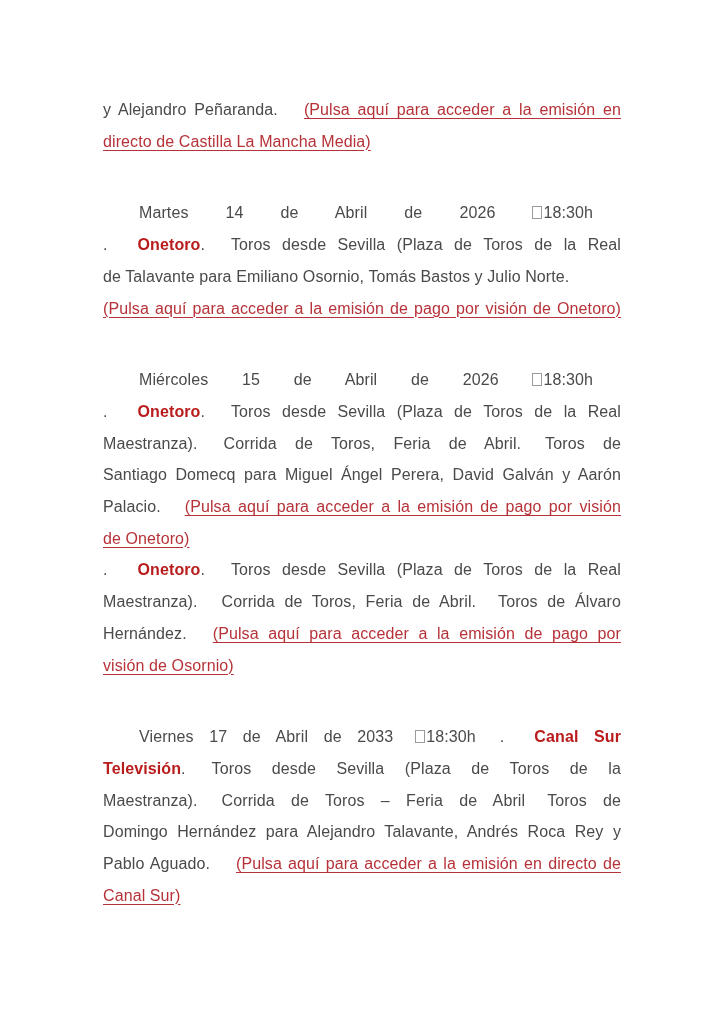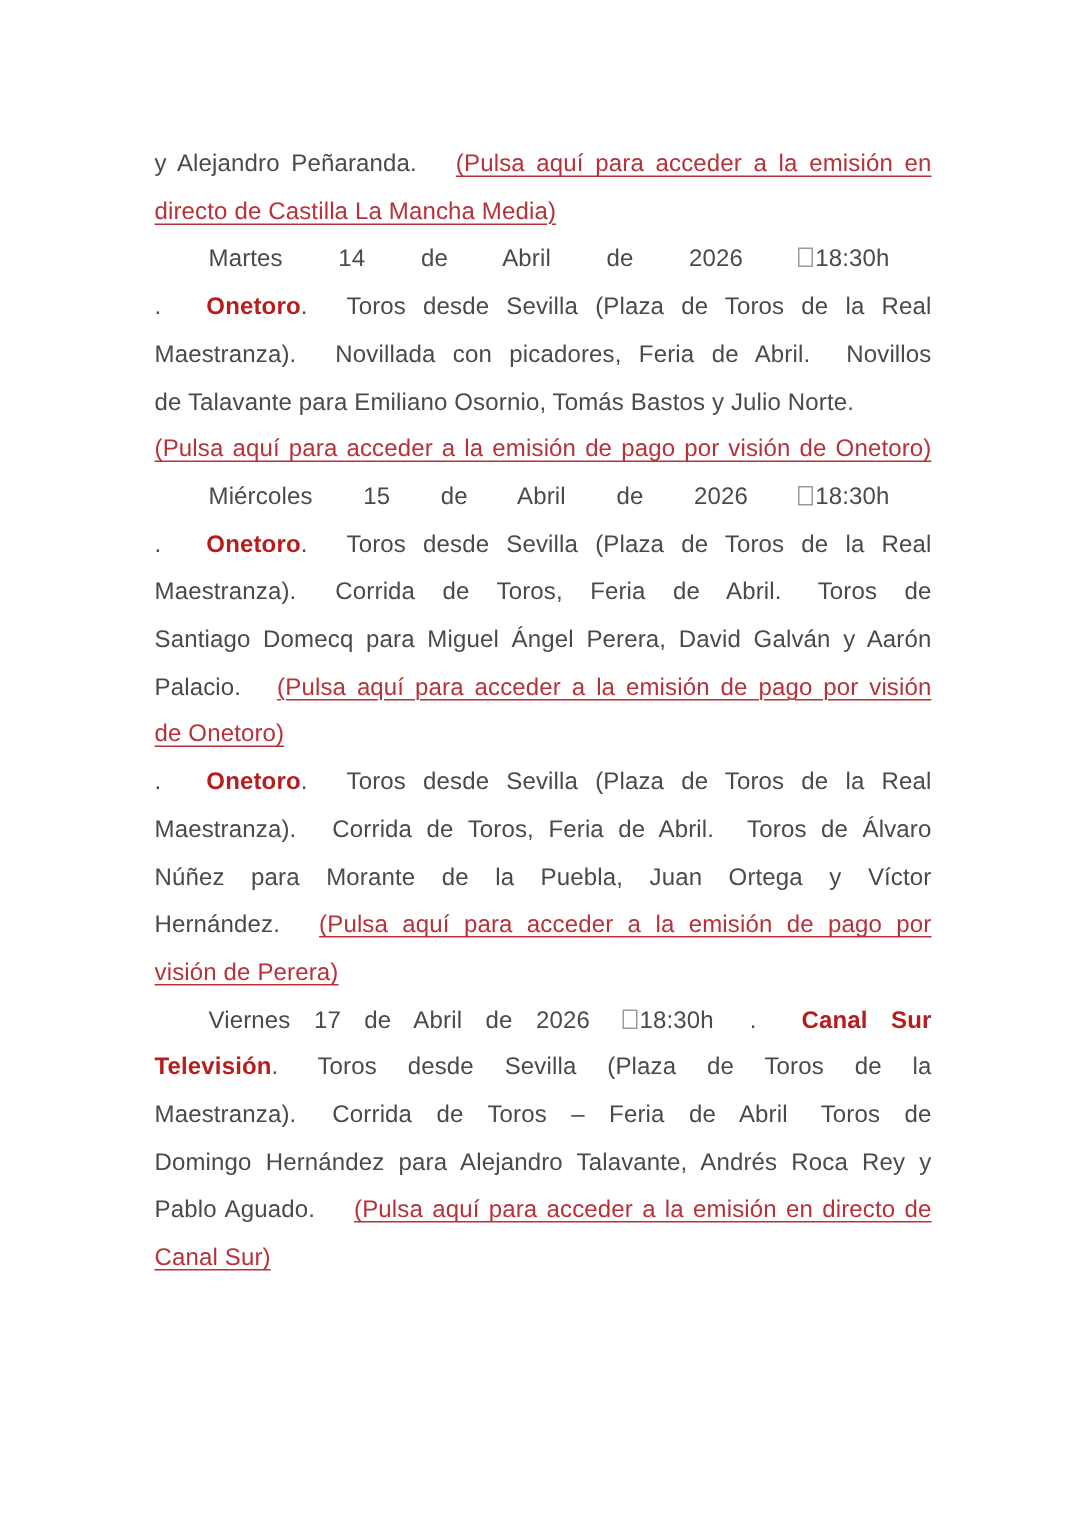--- a/index.html
+++ b/index.html
@@ -22,21 +22,21 @@
     letter-spacing:0.1px;
     text-align:justify;
     text-align-last:justify;
     -moz-text-align-last:justify;
   }
   .line.left{
     text-align:right;
     text-align-last:left;
     -moz-text-align-last:left;
   }
-  .line.indent{text-indent:36px;}
+  .line.indent{text-indent:36px;margin-top:40px;}
   .seg.body{color:#4a4a4a;}
   .seg.bold{color:#b91c1c;font-weight:bold;}
   a.seg.link{
     color:#b63238;
     text-decoration:underline;
     text-decoration-thickness:1.3px;
     text-underline-offset:3px;
     cursor:pointer;
   }
   .gap{
@@ -55,34 +55,32 @@
 </style>
 </head>
 <body>
 
 <div class="page">
   <div class="content">
       <div class="line"><span class="seg body">y Alejandro Peñaranda.</span><span class="gap" style="width: 26px;"></span><a class="seg link">(Pulsa aquí para acceder a la emisión en</a></div>
       <div class="line left"><a class="seg link">directo de Castilla La Mancha Media)</a></div>
       <div class="line indent" style="padding-right: 28px;"><span class="seg body">Martes 14 de Abril de 2026</span> <span class="missing-glyph"></span><span class="seg body">18:30h</span></div>
       <div class="line"><span class="seg body">.</span><span class="gap" style="width: 30px;"></span><span class="seg bold">Onetoro</span><span class="seg body">.</span><span class="gap" style="width: 26px;"></span><span class="seg body">Toros desde Sevilla (Plaza de Toros de la Real</span></div>
-      <div class="line"><span class="seg body">Maestranza).</span><span class="gap" style="width: 26px;"></span><span class="seg body">Novillada con picadores, Feria de Abril.</span><span class="gap" style="width: 24px;"></span><span class="seg body">Novillos</span></div>
       <div class="line left"><span class="seg body">de Talavante para Emiliano Osornio, Tomás Bastos y Julio Norte.</span></div>
       <div class="line"><a class="seg link">(Pulsa aquí para acceder a la emisión de pago por visión de Onetoro)</a></div>
       <div class="line indent" style="padding-right: 28px;"><span class="seg body">Miércoles 15 de Abril de 2026</span> <span class="missing-glyph"></span><span class="seg body">18:30h</span></div>
       <div class="line"><span class="seg body">.</span><span class="gap" style="width: 30px;"></span><span class="seg bold">Onetoro</span><span class="seg body">.</span><span class="gap" style="width: 26px;"></span><span class="seg body">Toros desde Sevilla (Plaza de Toros de la Real</span></div>
       <div class="line"><span class="seg body">Maestranza).</span><span class="gap" style="width: 26px;"></span><span class="seg body">Corrida de Toros, Feria de Abril.</span><span class="gap" style="width: 24px;"></span><span class="seg body">Toros de</span></div>
       <div class="line"><span class="seg body">Santiago Domecq para Miguel Ángel Perera, David Galván y Aarón</span></div>
       <div class="line"><span class="seg body">Palacio.</span><span class="gap" style="width: 24px;"></span><a class="seg link">(Pulsa aquí para acceder a la emisión de pago por visión</a></div>
       <div class="line left"><a class="seg link">de Onetoro)</a></div>
       <div class="line"><span class="seg body">.</span><span class="gap" style="width: 30px;"></span><span class="seg bold">Onetoro</span><span class="seg body">.</span><span class="gap" style="width: 26px;"></span><span class="seg body">Toros desde Sevilla (Plaza de Toros de la Real</span></div>
       <div class="line"><span class="seg body">Maestranza).</span><span class="gap" style="width: 24px;"></span><span class="seg body">Corrida de Toros, Feria de Abril.</span><span class="gap" style="width: 22px;"></span><span class="seg body">Toros de Álvaro</span></div>
-      <div class="line"><span class="seg body">Núñez para Morante de la Puebla, Juan Ortega y Víctor</span></div>
       <div class="line"><span class="seg body">Hernández.</span><span class="gap" style="width: 26px;"></span><a class="seg link">(Pulsa aquí para acceder a la emisión de pago por</a></div>
-      <div class="line left"><a class="seg link">visión de Perera)</a></div>
-      <div class="line indent"><span class="seg body">Viernes 17 de Abril de 2026</span><span class="gap" style="width: 22px;"></span><span class="missing-glyph"></span><span class="seg body">18:30h</span><span class="gap" style="width: 24px;"></span><span class="seg body">.</span><span class="gap" style="width: 30px;"></span><span class="seg bold">Canal Sur</span></div>
+      <div class="line left"><a class="seg link">visión de Osornio)</a></div>
+      <div class="line indent"><span class="seg body">Viernes 17 de Abril de 2033</span><span class="gap" style="width: 22px;"></span><span class="missing-glyph"></span><span class="seg body">18:30h</span><span class="gap" style="width: 24px;"></span><span class="seg body">.</span><span class="gap" style="width: 30px;"></span><span class="seg bold">Canal Sur</span></div>
       <div class="line"><span class="seg bold">Televisión</span><span class="seg body">.</span><span class="gap" style="width: 26px;"></span><span class="seg body">Toros desde Sevilla (Plaza de Toros de la</span></div>
       <div class="line"><span class="seg body">Maestranza).</span><span class="gap" style="width: 24px;"></span><span class="seg body">Corrida de Toros – Feria de Abril</span><span class="gap" style="width: 22px;"></span><span class="seg body">Toros de</span></div>
       <div class="line"><span class="seg body">Domingo Hernández para Alejandro Talavante, Andrés Roca Rey y</span></div>
       <div class="line"><span class="seg body">Pablo Aguado.</span><span class="gap" style="width: 26px;"></span><a class="seg link">(Pulsa aquí para acceder a la emisión en directo de</a></div>
       <div class="line left"><a class="seg link">Canal Sur)</a></div>
     </div>
 </div>
 
 </body></html>

